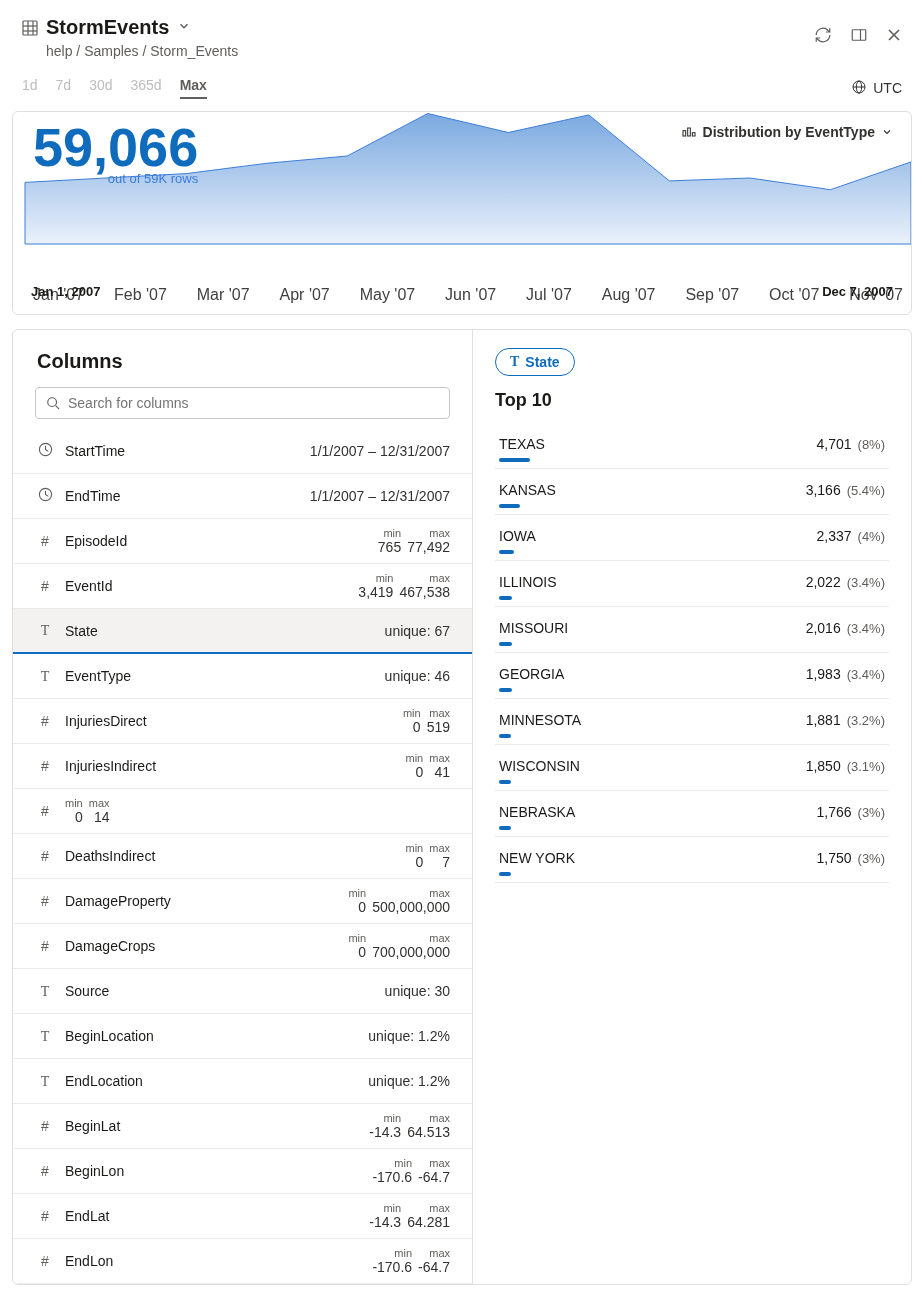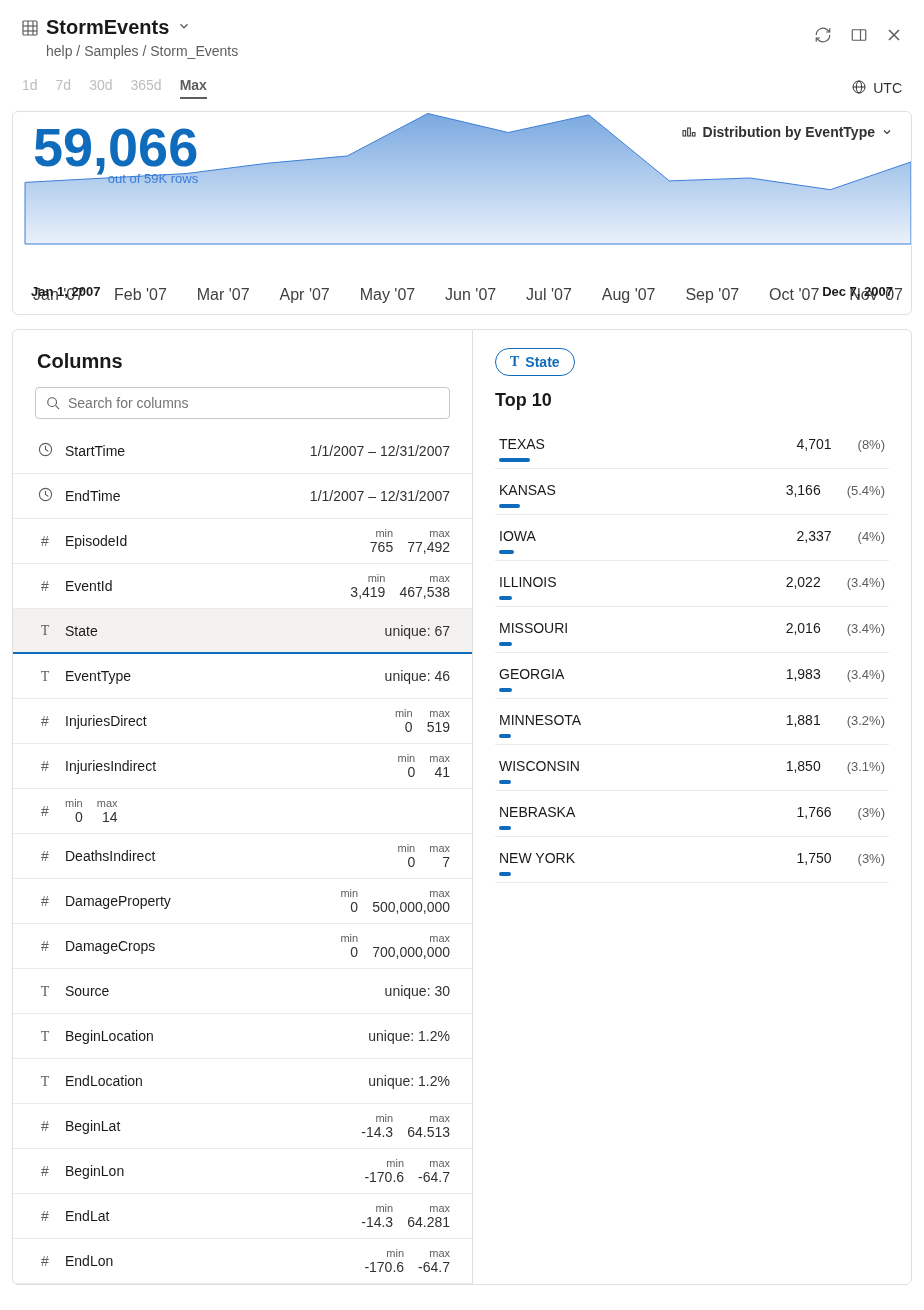--- a/index.html
+++ b/index.html
@@ -75,35 +75,35 @@
   .col-list { }
   .col-item {
     display: flex; align-items: center;
     padding: 0 22px; min-height: 45px;
     border-bottom: 1px solid #edebe9;
     cursor: pointer;
   }
   .col-item.selected { background: #f3f2f1; border-bottom: 2px solid #0f6cbd; }
   .col-item .type-ico { width:20px; text-align:center; color:#605e5c; margin-right:10px;}
   .col-item .name { flex: 1; }
-  .col-item .summary { display:flex; gap:14px; text-align:left; color:#323130;}
+  .col-item .summary { display:flex; gap:6px; text-align:left; color:#323130;}
   .mm { display:flex; flex-direction:column; align-items:flex-end; line-height:1.15;}
   .mm .lbl { font-size:11px; color:#605e5c;}
   .mm .val { font-size:14px;}
   .single-summary { color:#323130; }
   .col-right { flex: 1; padding: 18px 22px;}
   .pill {
     display:inline-flex; align-items:center; gap:6px;
     border: 1px solid #0f6cbd; border-radius: 999px;
     padding: 5px 14px; color:#0f6cbd; font-weight:600;
   }
   .top10-title { font-size:18px; font-weight:700; margin-top:14px; margin-bottom:12px;}
   .top-list {}
   .top-item { border-bottom:1px solid #edebe9; padding: 13px 4px 6px 4px;}
-  .top-row { display:flex; align-items:baseline;gap:20px;}
+  .top-row { display:flex; align-items:baseline;}
   .top-row .name { flex:1; font-size:14px;}
   .top-row .val { font-size:14px; margin-right:6px;}
   .top-row .pct { font-size:13px; color:#605e5c;}
   .bar-track { margin-top:6px; height:4px; background:transparent;}
   .bar-fill { height:4px; background:#0f6cbd; border-radius:2px;}
   svg { overflow: visible; }
 </style>
 </head>
 <body>
 

